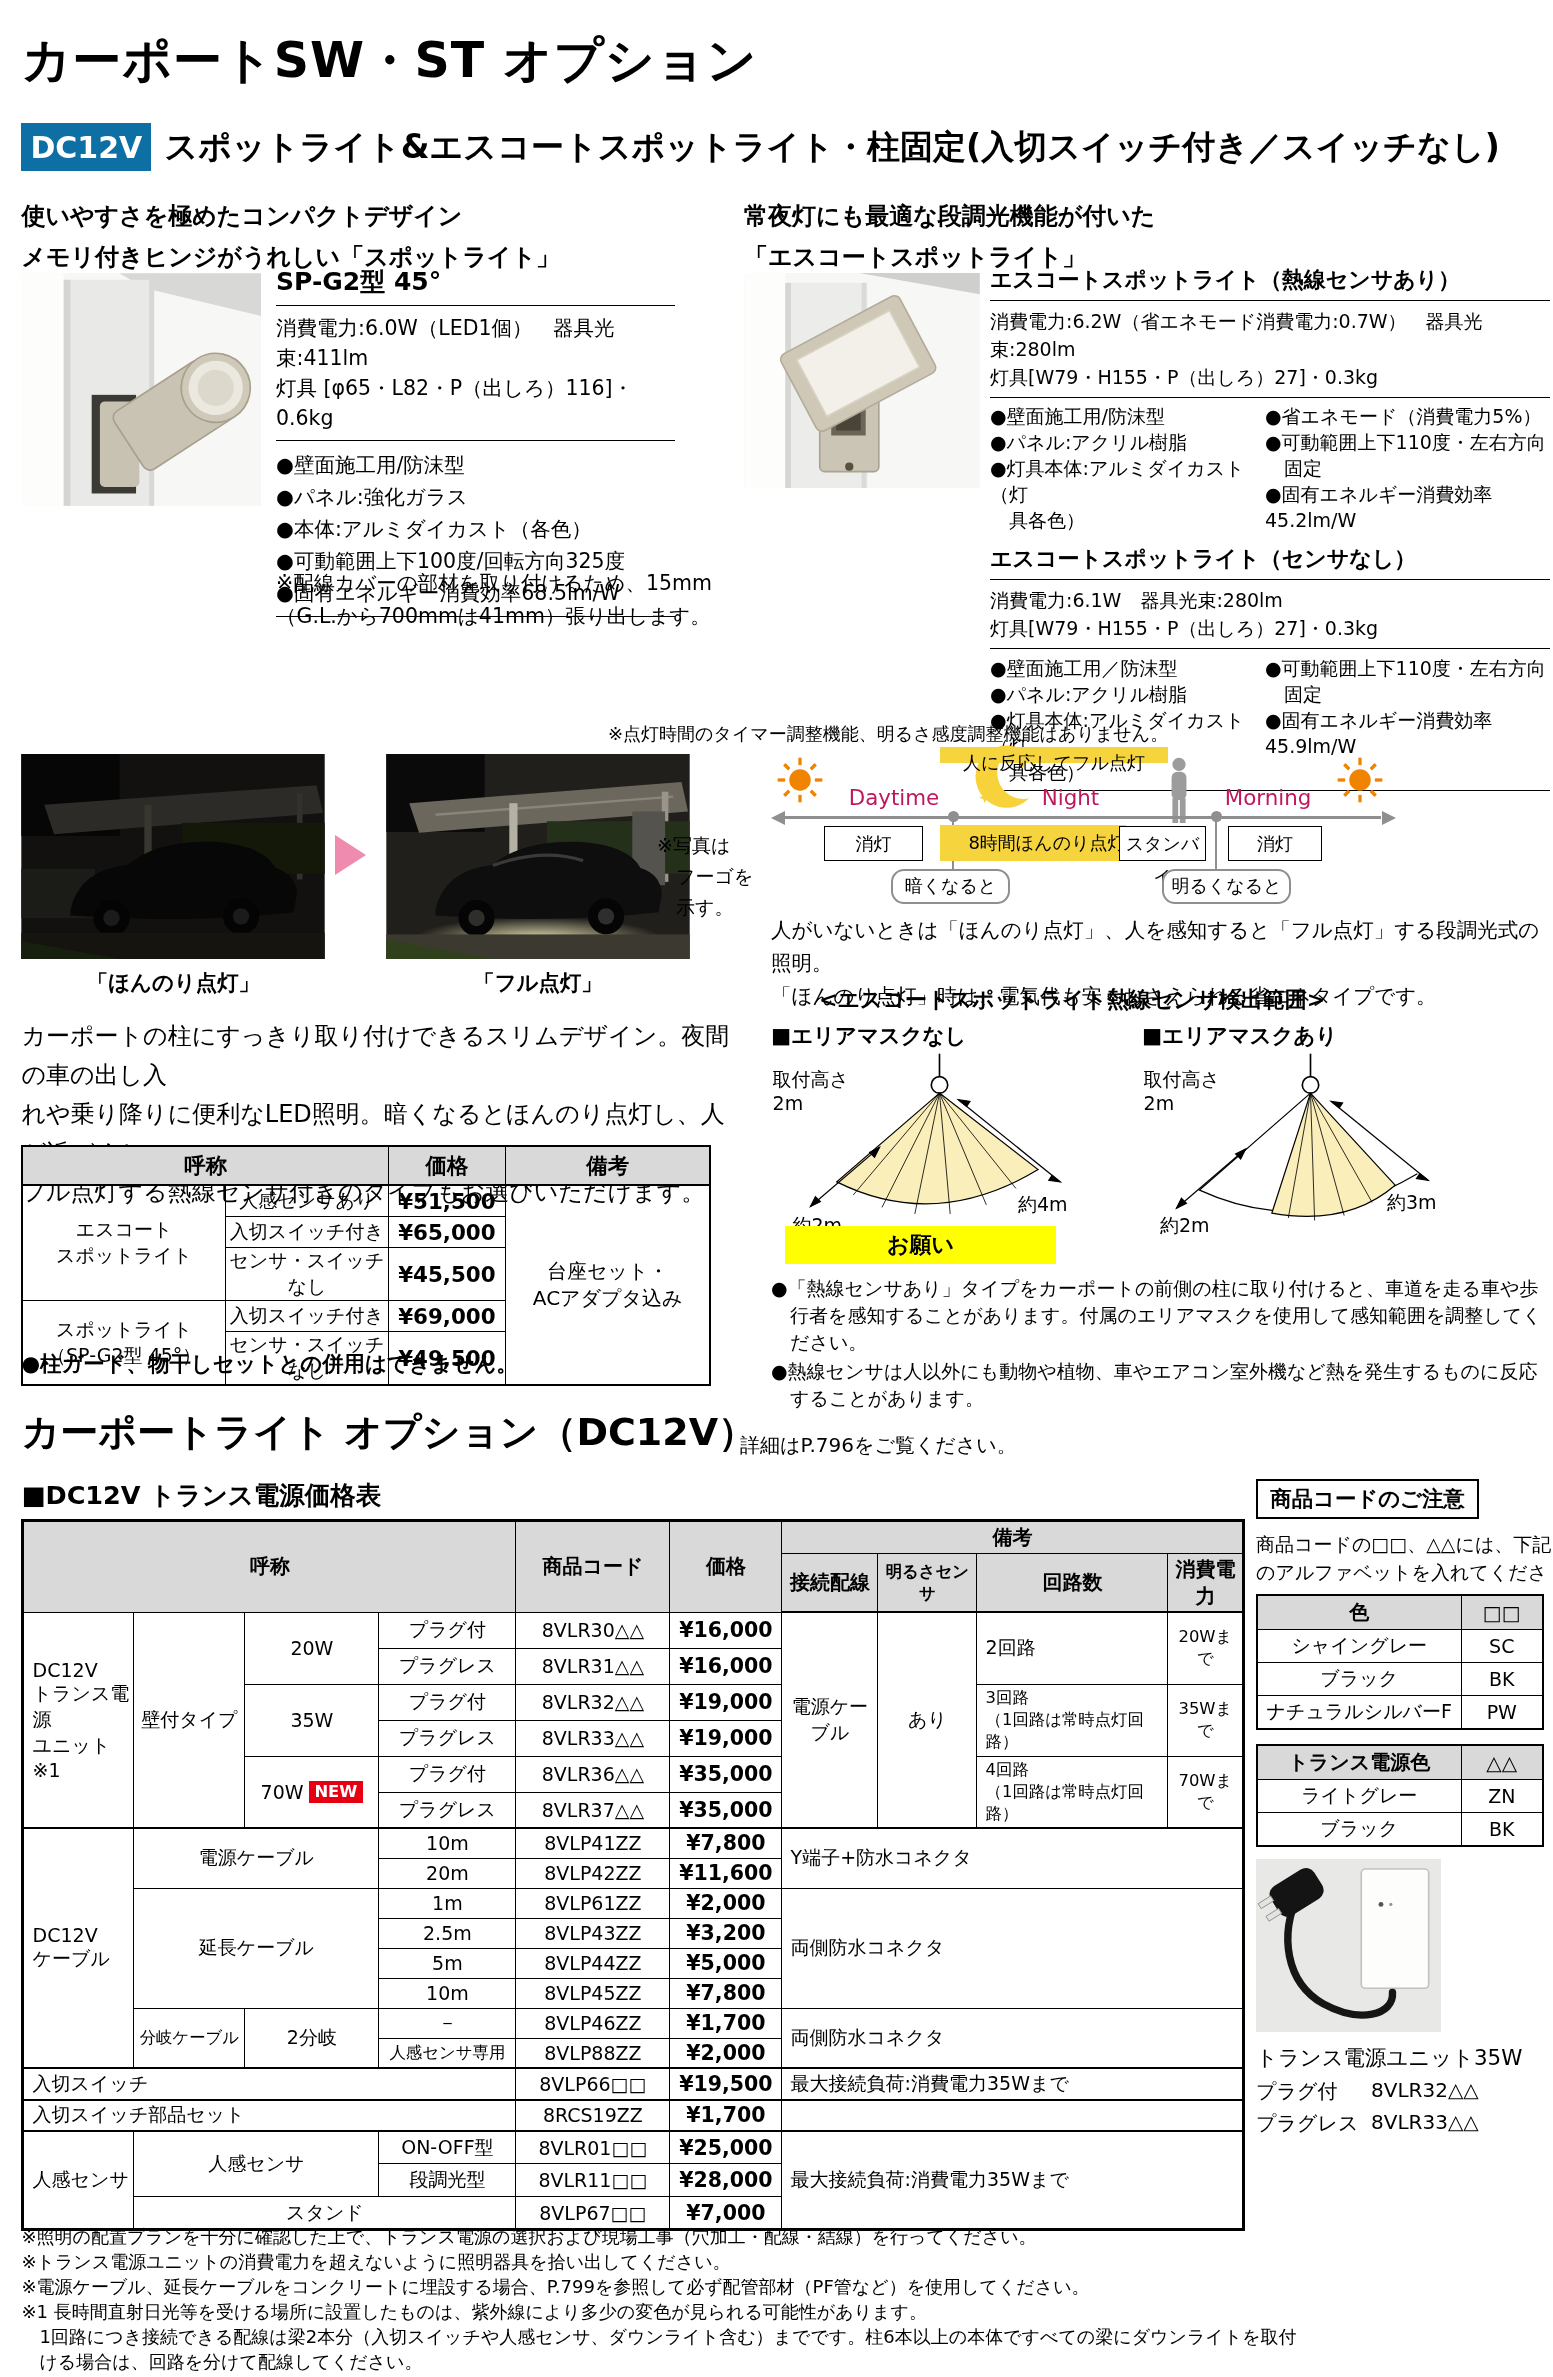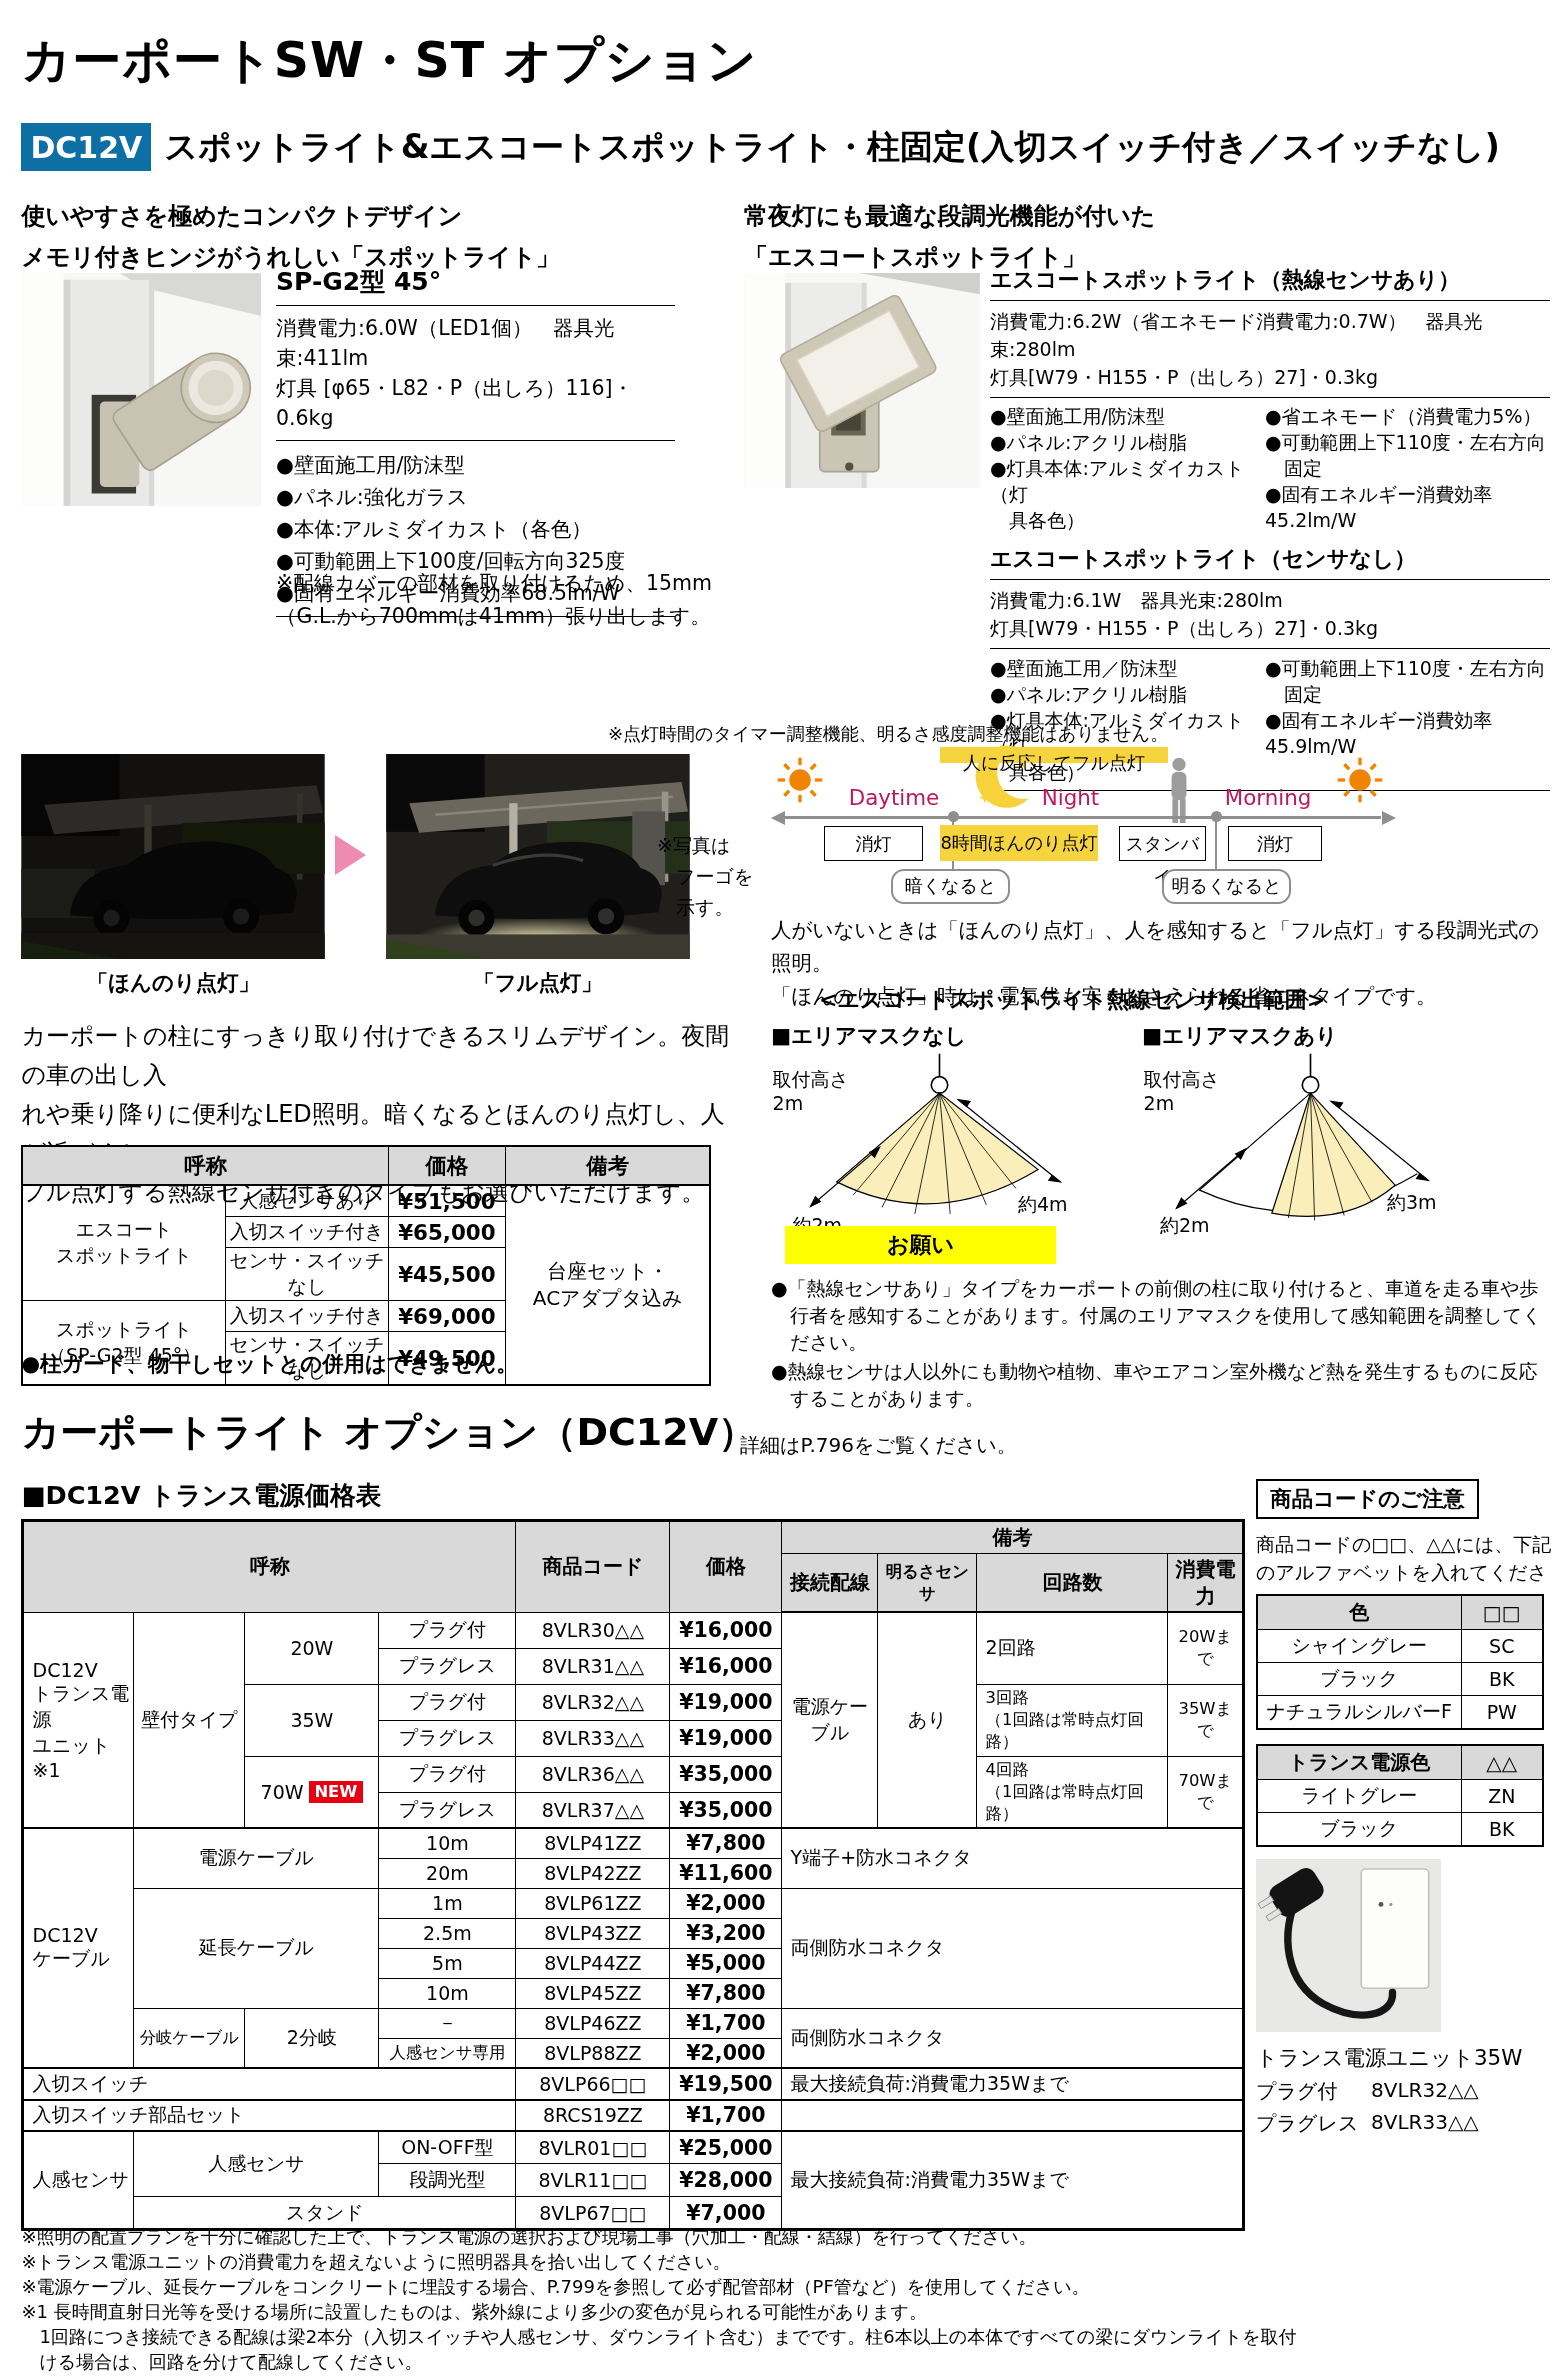--- a/index.html
+++ b/index.html
@@ -47,21 +47,21 @@
   .tl-arrow{position:absolute;width:0;height:0;border-top:7.4px solid transparent;border-bottom:7.4px solid transparent;}
   .tl-arrow.left{left:0;top:67px;border-right:14px solid #8f8f8f;}
   .tl-arrow.right{right:0;top:67px;border-left:14px solid #8f8f8f;}
   .tl-label{position:absolute;top:41px;font-size:21.4px;color:#be185d;text-align:center;}
   .tl-node{position:absolute;top:67px;width:10.7px;height:10.7px;border-radius:50%;background:#8f8f8f;}
   .tl-vline{position:absolute;top:72px;width:1.6px;height:54px;background:#8f8f8f;}
   .tl-tag{position:absolute;left:169px;top:3.3px;width:228px;height:16px;background:#f6d43e;
           font-size:18px;line-height:31px;text-align:center;}
   .tl-box{position:absolute;top:82px;height:33px;border:1.6px solid #000;background:#fff;
           font-size:18px;line-height:33px;text-align:center;}
-  .tl-box.yellow{border:none;background:#f6d43e;height:36px;line-height:36px;}
+  .tl-box.yellow{border:none;background:#f6d43e;height:36px;line-height:36px;padding-left:28px;}
   .tl-glow{position:absolute;left:385px;top:84px;width:18px;height:33px;background:#f6d43e;}
   .tl-round{position:absolute;top:125px;height:31px;border:2.5px solid #8f8f8f;border-radius:13px;
             background:#fff;font-size:18px;line-height:30px;text-align:center;}
 
   .right-par{left:771px;top:914px;width:777px;font-size:20.5px;line-height:33px;}
   .range-title{left:771px;top:985px;font-size:22px;font-weight:700;margin-left:48px;}
   .mask-head{font-size:21.4px;font-weight:700;}
   .fan-wrap{width:337px;height:185px;}
   .fan-label{position:absolute;font-size:19px;line-height:24px;}
   .onegai{left:785px;top:1226px;width:271px;height:38px;background:#ffff00;

